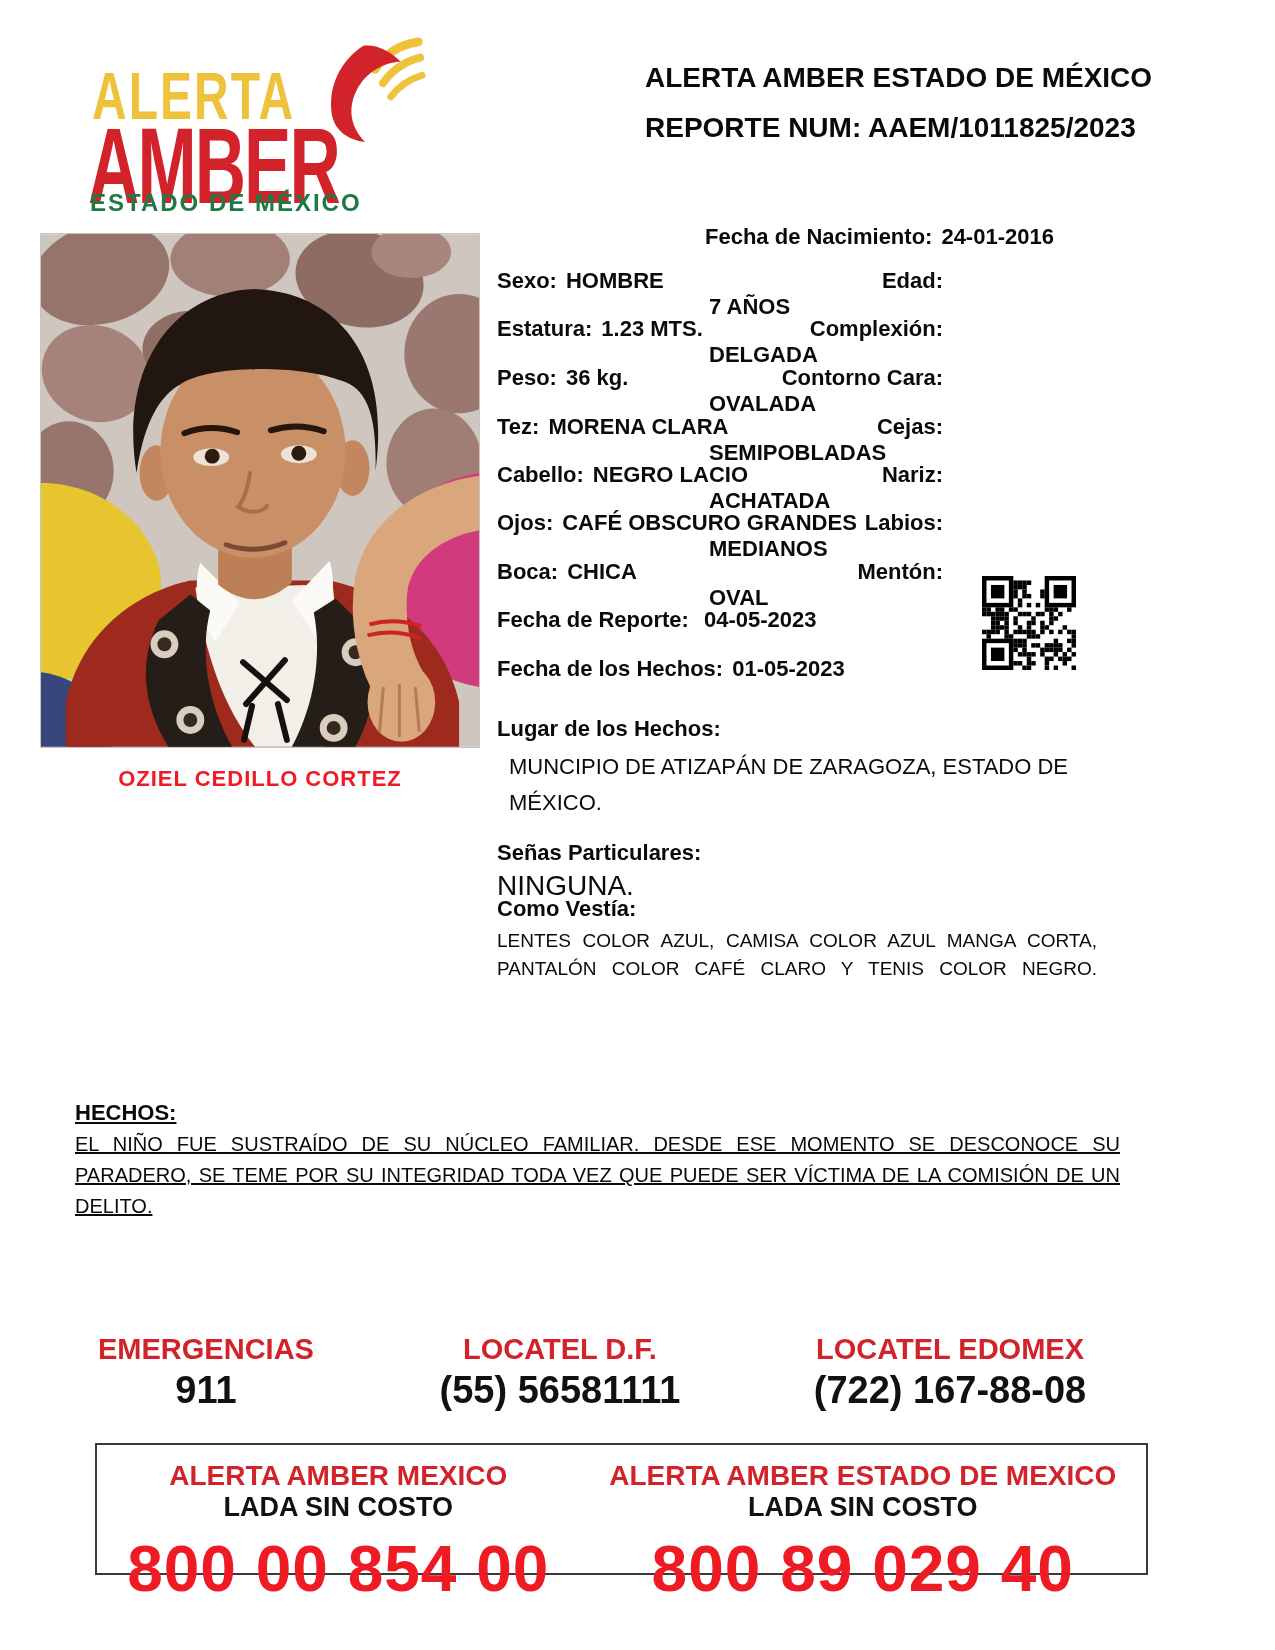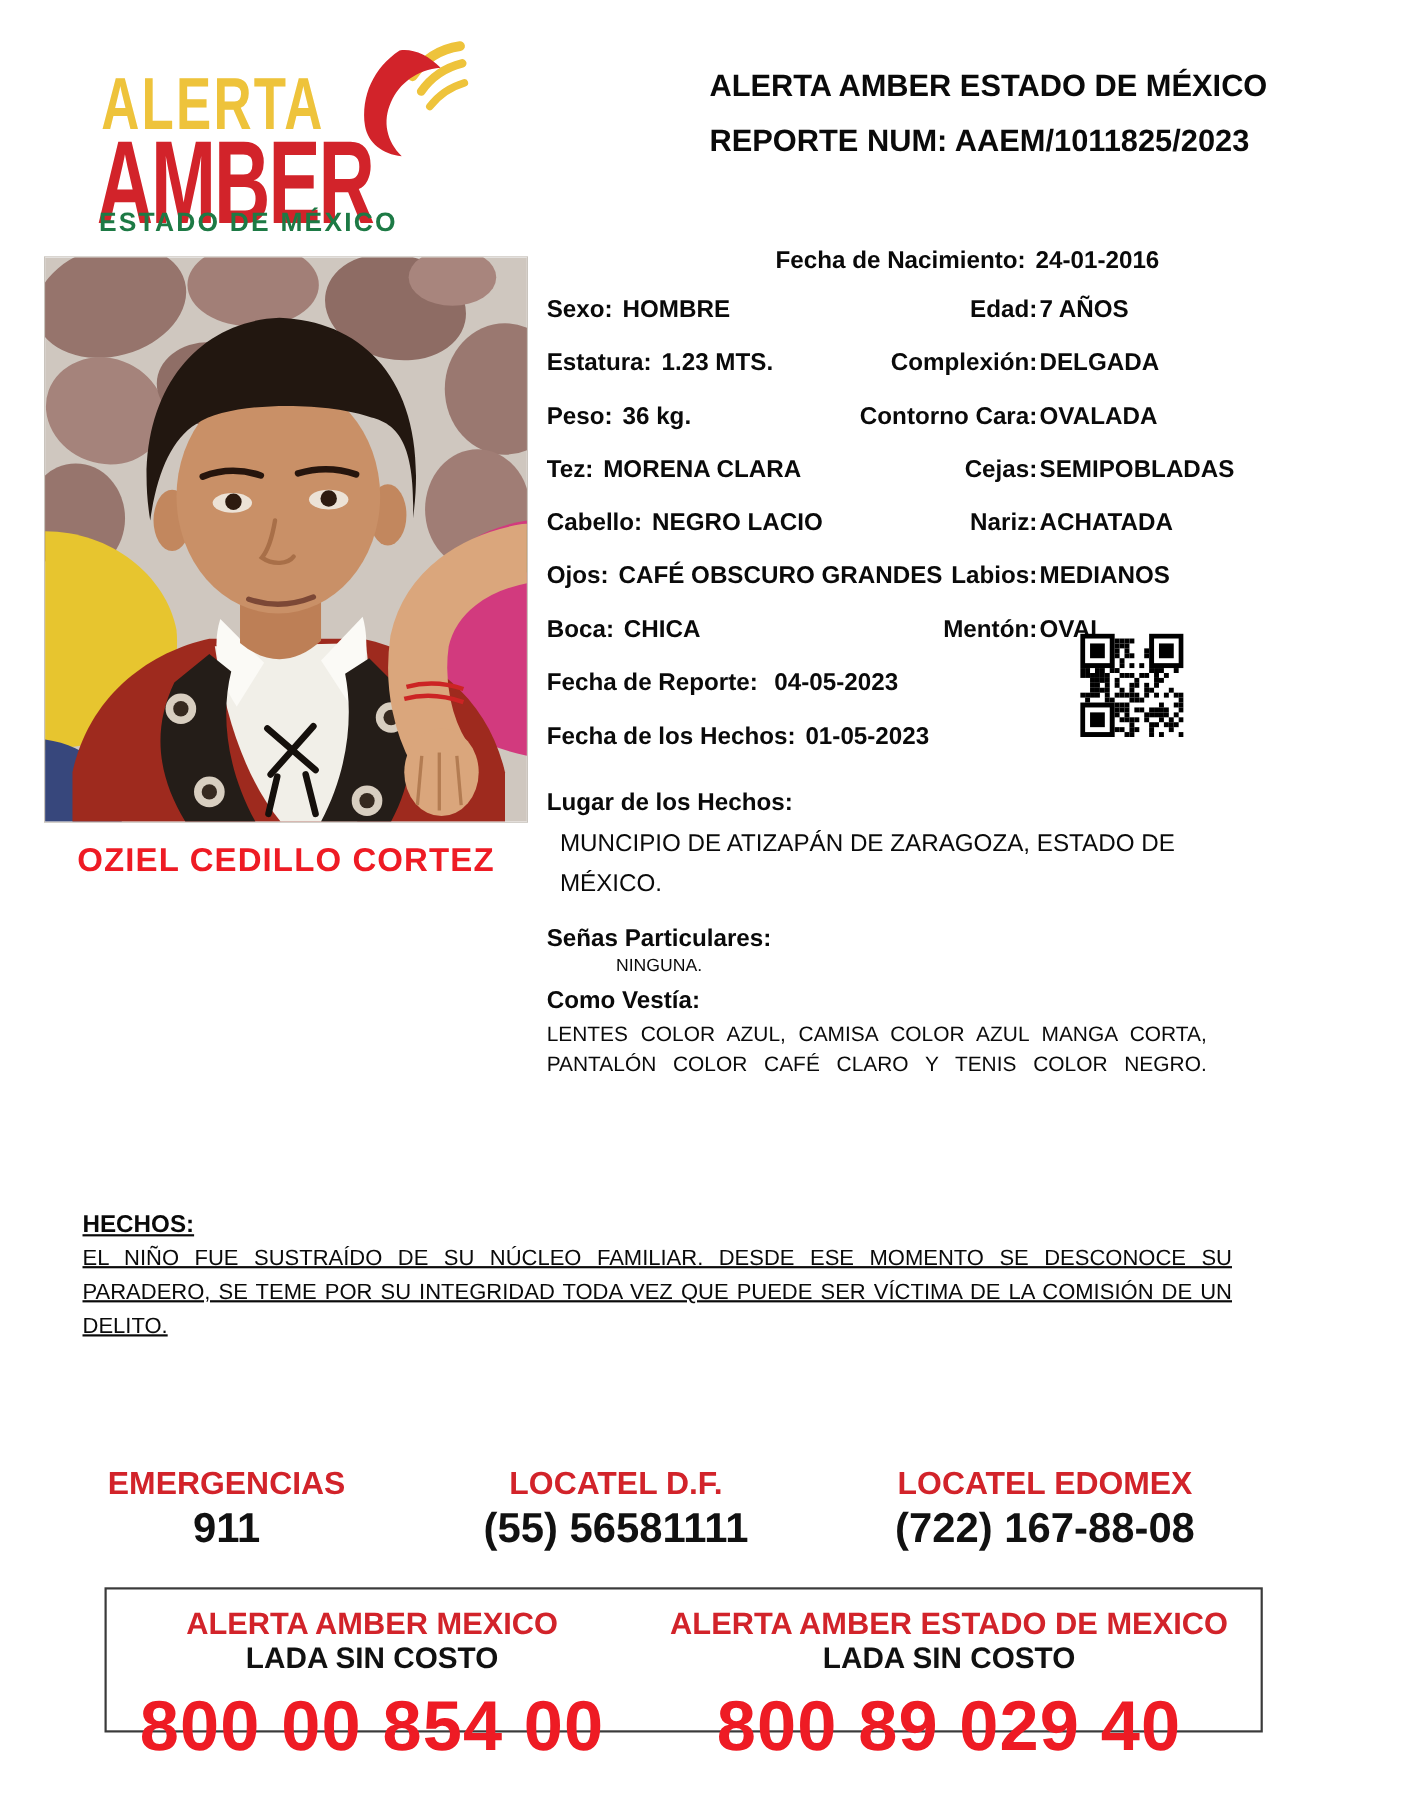--- a/index.html
+++ b/index.html
@@ -15,38 +15,38 @@
                letter-spacing:2px;color:#1d7a45;}
   .logo-swoosh{position:absolute;left:318px;top:36px;width:118px;height:108px;}
 
   
   .hdr{position:absolute;left:645px;top:62px;font-size:28px;font-weight:bold;white-space:nowrap;}
   .hdr2{top:112px;}
 
   
   .photo{position:absolute;left:40px;top:233px;width:440px;height:515px;border:1px solid #c9c4bd;box-sizing:border-box;}
   .child-name{position:absolute;left:40px;top:766px;width:440px;text-align:center;
-              font-size:30px;font-weight:bold;color:#ee1b24;letter-spacing:1px;white-space:nowrap;}
+              font-size:22px;font-weight:bold;color:#ee1b24;letter-spacing:1px;white-space:nowrap;}
 
   
   .drow{position:absolute;left:497px;width:705px;height:30px;font-size:22px;font-weight:bold;
         white-space:nowrap;}
   .dl{display:inline-flex;gap:9px;}
-  .dr{position:absolute;left:210px;top:0;display:flex;}
+  .dr{position:absolute;left:210px;top:0;display:flex;flex-direction:column;}
   .rlab{display:inline-block;width:236px;text-align:right;}
   .rval{margin-left:2px;}
   .indent{margin-left:208px;}
 
   .qr{position:absolute;left:982px;top:576px;width:94px;height:94px;}
 
   
   .section{position:absolute;left:497px;}
   .sec-label{font-size:22px;font-weight:bold;}
   .loc-value{margin-top:7px;padding-left:12px;width:600px;font-size:22px;line-height:36px;font-weight:normal;}
-  .marks-value{margin-top:4px;font-size:16px;font-weight:normal;text-align:center;}
+  .marks-value{margin-top:4px;font-size:28px;font-weight:normal;}
   .clothing-value{margin-top:5px;width:600px;font-size:19px;line-height:28px;font-weight:normal;
                   text-align:justify;text-align-last:justify;}
 
   
   .hechos{position:absolute;left:75px;top:1100px;width:1045px;text-decoration:underline;}
   .hechos-label{font-size:22px;font-weight:bold;}
   .hechos-text{margin-top:3px;font-size:20px;line-height:31px;text-align:justify;text-align-last:justify;}
 
   
   .contact{position:absolute;top:1333px;width:300px;text-align:center;}

